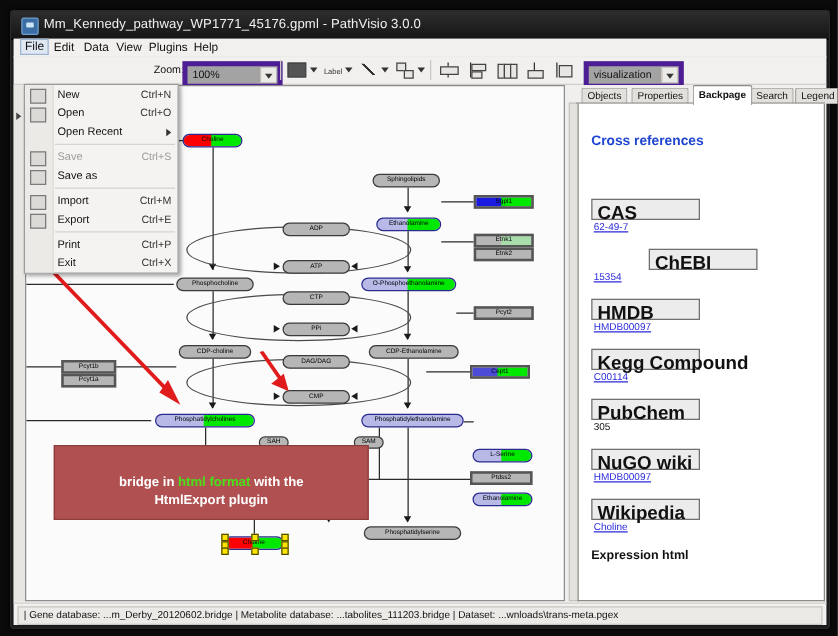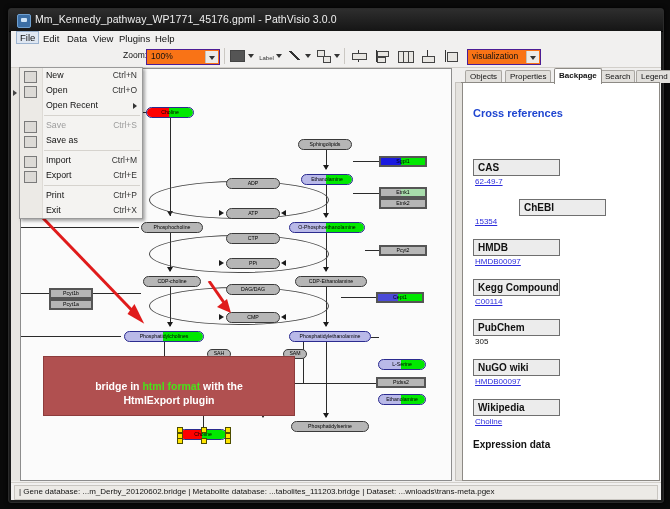--- a/index.html
+++ b/index.html
@@ -23,21 +23,21 @@
   
   .menubar{position:absolute;left:0;top:0;right:0;height:14px;background:#f1f0ef;
        border-bottom:1px solid #dcdad6;}
   .menubar .mi{position:absolute;top:1px;font-size:9.5px;color:#111;padding:1px 4px;cursor:default;}
   .menubar .mi.active{background:#dfe7f2;border:1px solid #9db4d0;top:0;padding:0 3px;}
 
   
   .toolbar{position:absolute;left:0;top:14px;right:0;height:22px;background:#f1f0ef;
        border-bottom:1px solid #d2cfca;}
   .tb-zoomlabel{position:absolute;left:112px;top:5px;font-size:8.5px;color:#111;}
-  .combo{position:absolute;height:14px;background:#f97316;border:1px solid #4c1d95;}
+  .combo{position:absolute;height:14px;background:#a3a3a3;border:4px solid #4c1d95;}
   .combo .cv{position:absolute;left:4px;top:1px;font-size:8.5px;color:#111;white-space:nowrap;}
   .combo .arrow{position:absolute;right:1px;top:1px;width:12px;height:12px;background:#eceae6;
        border-left:1px solid #c3c0bb;}
   .combo .arrow:after{content:"";position:absolute;left:3px;top:5px;border-left:3px solid transparent;
        border-right:3px solid transparent;border-top:4px solid #333;}
   .tbtn{position:absolute;top:3px;width:17px;height:16px;}
   .tbsep{position:absolute;top:3px;width:1px;height:16px;background:#cbc8c3;}
   .tbcap{position:absolute;font-size:6px;color:#333;top:7px;text-align:center;}
   .tbar-ic{position:absolute;border:1px solid #444;background:#e8e6e2;}
   .dn{position:absolute;width:0;height:0;border-left:3px solid transparent;
@@ -95,21 +95,21 @@
   .dock-rail{position:absolute;left:0;top:14px;width:6px;bottom:0;background:#e4e2de;border:1px solid #c6c3be;}
   .tabs{position:absolute;left:6px;top:0;right:0;height:15px;}
   .tab{position:absolute;top:2px;height:12px;line-height:12px;font-size:8px;color:#111;
        background:#e2e0dc;border:1px solid #a9a6a1;border-bottom:none;padding:0 4px;
        border-radius:2px 2px 0 0;}
   .tab.sel{top:0;height:15px;line-height:14px;background:#fff;border-color:#8d8a85;font-weight:bold;z-index:3;}
   .tabline{position:absolute;left:6px;top:14px;right:0;height:1px;background:#8d8a85;}
   .dockbody{position:absolute;left:7px;top:15px;right:0;bottom:0;background:#fff;border:1px solid #8d8a85;border-top:none;overflow:hidden;}
   .xref-title{position:absolute;left:10px;top:24px;font-size:11px;font-weight:bold;color:#1f45d0;}
   .xbox{position:absolute;left:10px;width:85px;height:15px;background:#ececec;border:1px solid #6f6f6f;}
-  .xbox span{position:absolute;left:4px;top:2px;font-size:10px;font-weight:bold;color:#111;white-space:nowrap;}
+  .xbox span{position:absolute;left:4px;top:2px;font-size:15px;font-weight:bold;color:#111;white-space:nowrap;}
   .xval{position:absolute;left:12px;font-size:8px;color:#2b2bdb;text-decoration:underline;white-space:nowrap;}
   .xval.plain{color:#111;text-decoration:none;}
   .expr{position:absolute;left:10px;font-size:10px;font-weight:bold;color:#111;}
 
   
   .statusbar{position:absolute;left:0;right:0;bottom:0;height:17px;background:#f1f0ef;border-top:1px solid #d2cfca;}
   .statusinner{position:absolute;left:3px;top:2px;right:3px;height:13px;background:#eceae6;border:1px solid #c9c6c1;}
   .statusinner span{position:absolute;left:4px;top:1px;font-size:8px;color:#111;white-space:nowrap;}
 
   
@@ -437,21 +437,21 @@
             <div class="xbox" style="top:276px;">
                 <span>NuGO wiki</span>
               </div>
             <div class="xval" style="top:294px;">HMDB00097</div>
 
             <div class="xbox" style="top:316px;">
                 <span>Wikipedia</span>
               </div>
             <div class="xval" style="top:334px;">Choline</div>
 
-            <div class="expr" style="top:356px;">Expression data</div>
+            <div class="expr" style="top:356px;">Expression html</div>
           </div>
         </div>
       </div>
 
       <div class="statusbar">
         <div class="statusinner">
           <span>| Gene database: ...m_Derby_20120602.bridge | Metabolite database: ...tabolites_111203.bridge | Dataset: ...wnloads\trans-meta.pgex</span>
         </div>
       </div>
 

